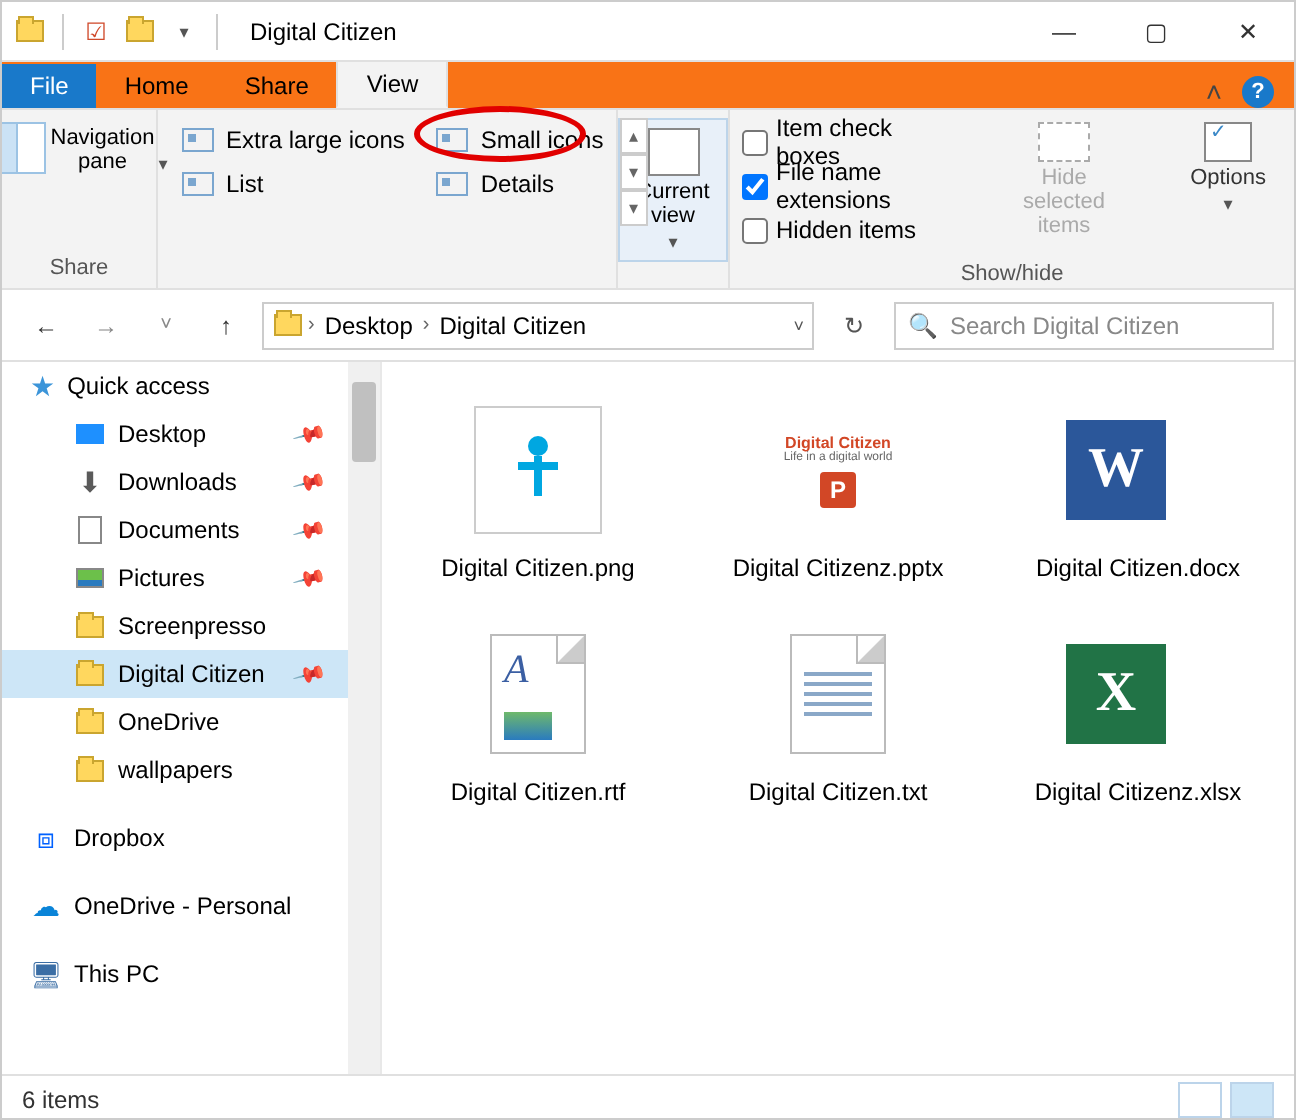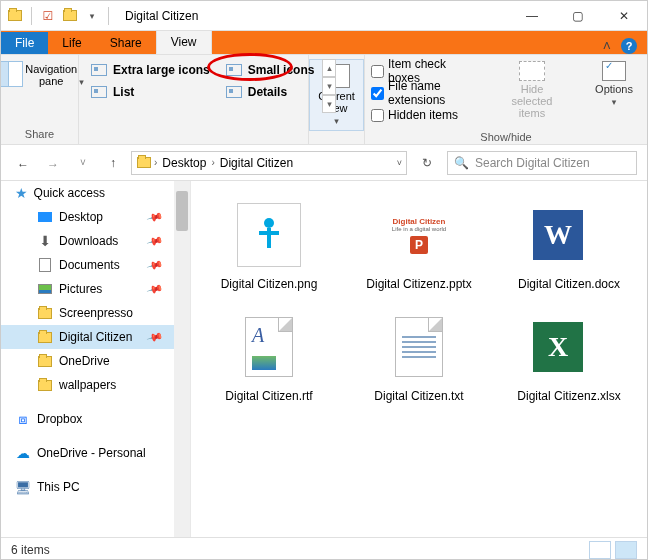--- a/index.html
+++ b/index.html
@@ -24,21 +24,21 @@
 
 .ribbon { height: 90px; background: #f3f3f3; border-bottom: 1px solid #e0e0e0; display: flex; }
 .rgroup { border-right: 1px solid #e0e0e0; display: flex; flex-direction: column; }
 .rgroup-body { flex: 1; display: flex; align-items: flex-start; padding: 4px 6px; }
 .rgroup-label { text-align: center; font-size: 11px; color: #555; padding: 2px 0 4px; }
 .navpane-btn { display: flex; flex-direction: row; align-items: flex-end; gap: 2px; padding: 2px 6px; }
 .navpane-ico { width: 28px; height: 26px; background: #fff; border: 1px solid #9cc3e4; position: relative; }
 .navpane-ico::before { content:""; position:absolute; left:0; top:0; bottom:0; width:12px; background:#cbe2f5; border-right:1px solid #9cc3e4; }
 
 .layout-grid { display: grid; grid-template-columns: auto auto; grid-auto-rows: 22px; gap: 0 4px; }
-.lopt { display: flex; align-items: center; gap: 6px; padding: 0 6px; font-size: 12px; white-space: nowrap; cursor: default; font-weight: bold; }
+.lopt { display: flex; align-items: center; gap: 6px; padding: 0 6px; font-size: 12px; white-space: nowrap; cursor: default; }
 .lopt.sel { background: #cde6f7; border: 1px solid #a0c8e8; }
 .lico { width: 16px; height: 12px; border: 1px solid #7aa6cf; position: relative; }
 .lico::before { content:""; position:absolute; left:2px; top:2px; width:4px; height:4px; background:#7aa6cf; }
 .layout-spin { display: flex; flex-direction: column; justify-content: center; padding: 0 2px; color: #666; }
 .layout-spin div { height: 18px; display:flex; align-items:center; justify-content:center; font-size:9px; border:1px solid #ccc; background:#fff; width:14px; }
 
 .red-circle { position: absolute; border: 3px solid #e10000; border-radius: 50%; pointer-events: none; }
 
 .curview-btn { display:flex; flex-direction:column; align-items:center; gap:2px; padding:4px 8px; border:1px solid #bcd4ea; background:#e8f0f9; }
 .curview-ico { width:26px; height:24px; background:#fff; border:1px solid #888; }
@@ -127,21 +127,21 @@
   <div class="title-text">Digital Citizen</div>
   <div class="winbtns">
     <div class="winbtn">—</div>
     <div class="winbtn">▢</div>
     <div class="winbtn">✕</div>
   </div>
 </div>
 
 <div class="tabs">
   <div class="tab file">File</div>
-  <div class="tab">Life</div>
+  <div class="tab">Home</div>
   <div class="tab">Share</div>
   <div class="tab active">View</div>
   <div class="ribbon-right">
     <span style="font-size:14px;color:#444">˄</span>
     <span style="color:#1979ca;font-weight:bold;width:16px;height:16px;border-radius:50%;background:#1979ca;color:#fff;display:inline-flex;align-items:center;justify-content:center;font-size:11px">?</span>
   </div>
 </div>
 
 <div class="ribbon">
   <div class="rgroup" style="width:78px">

